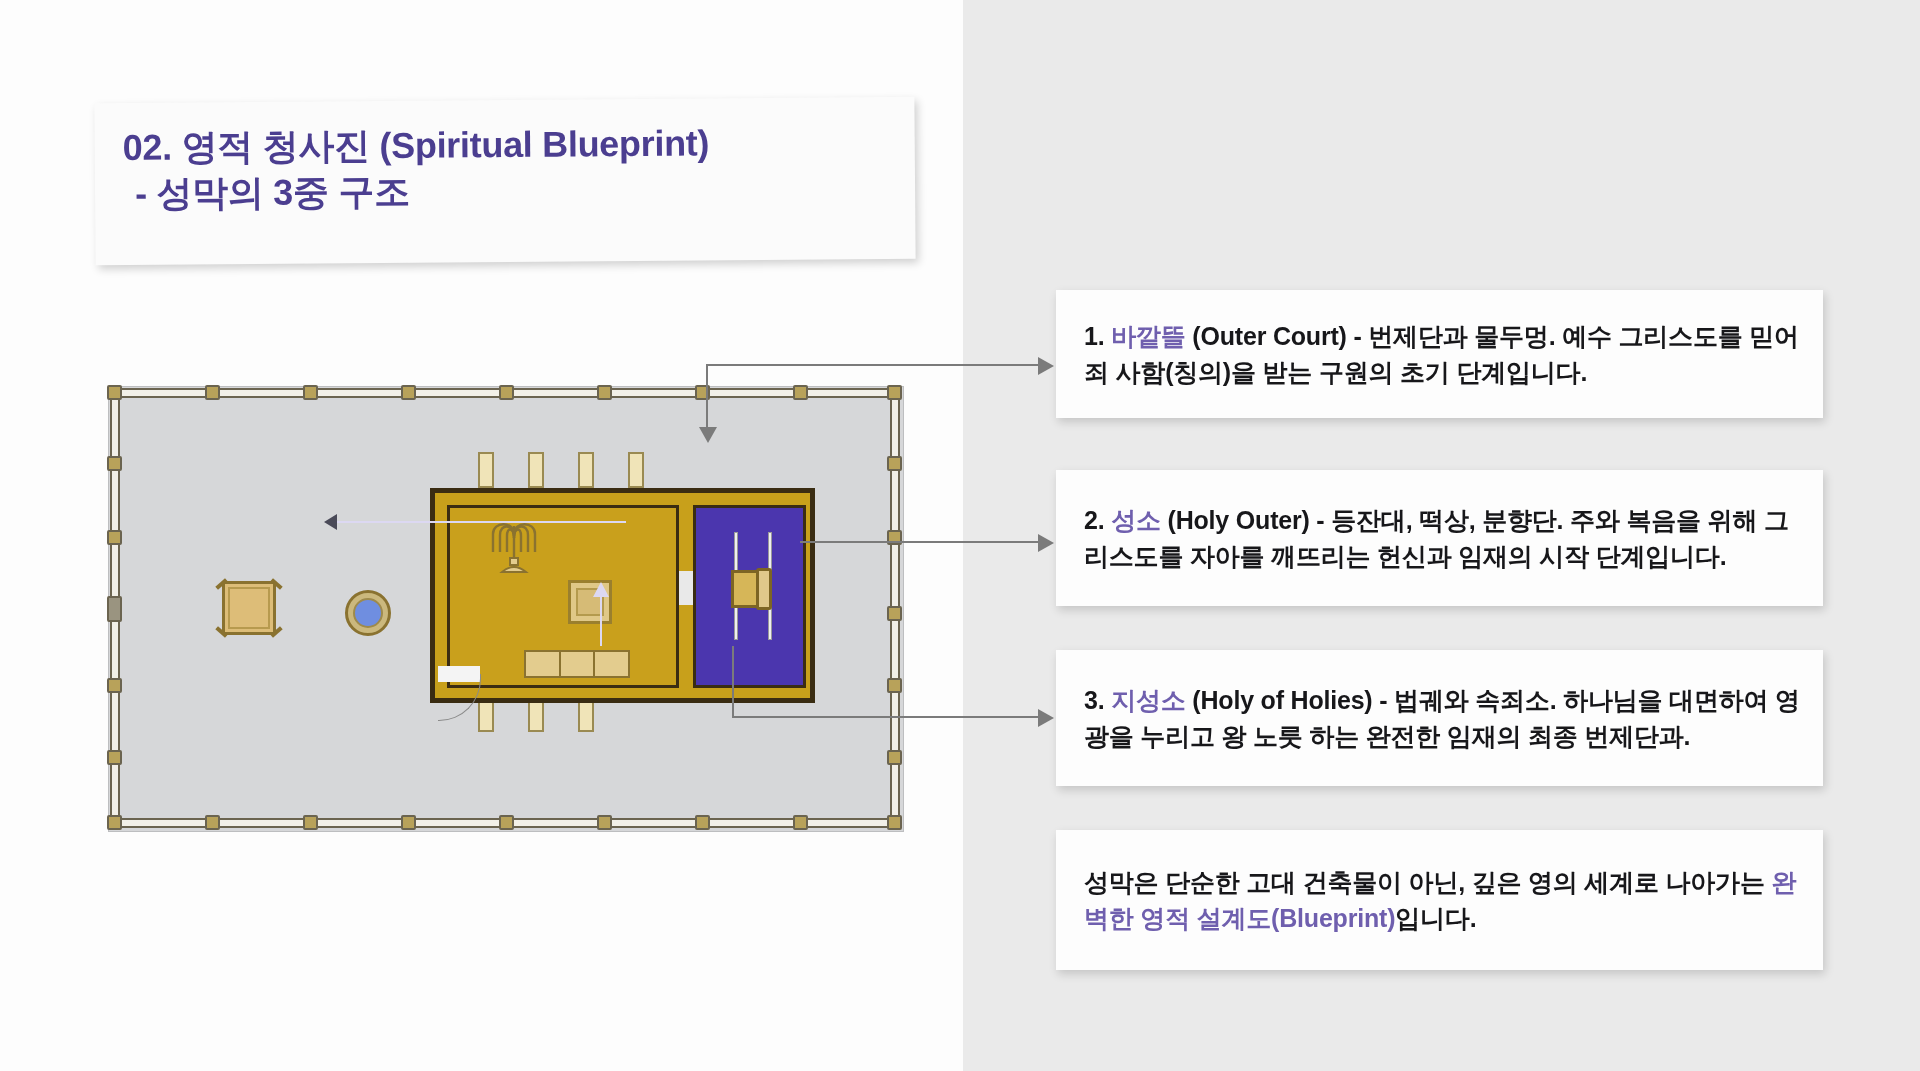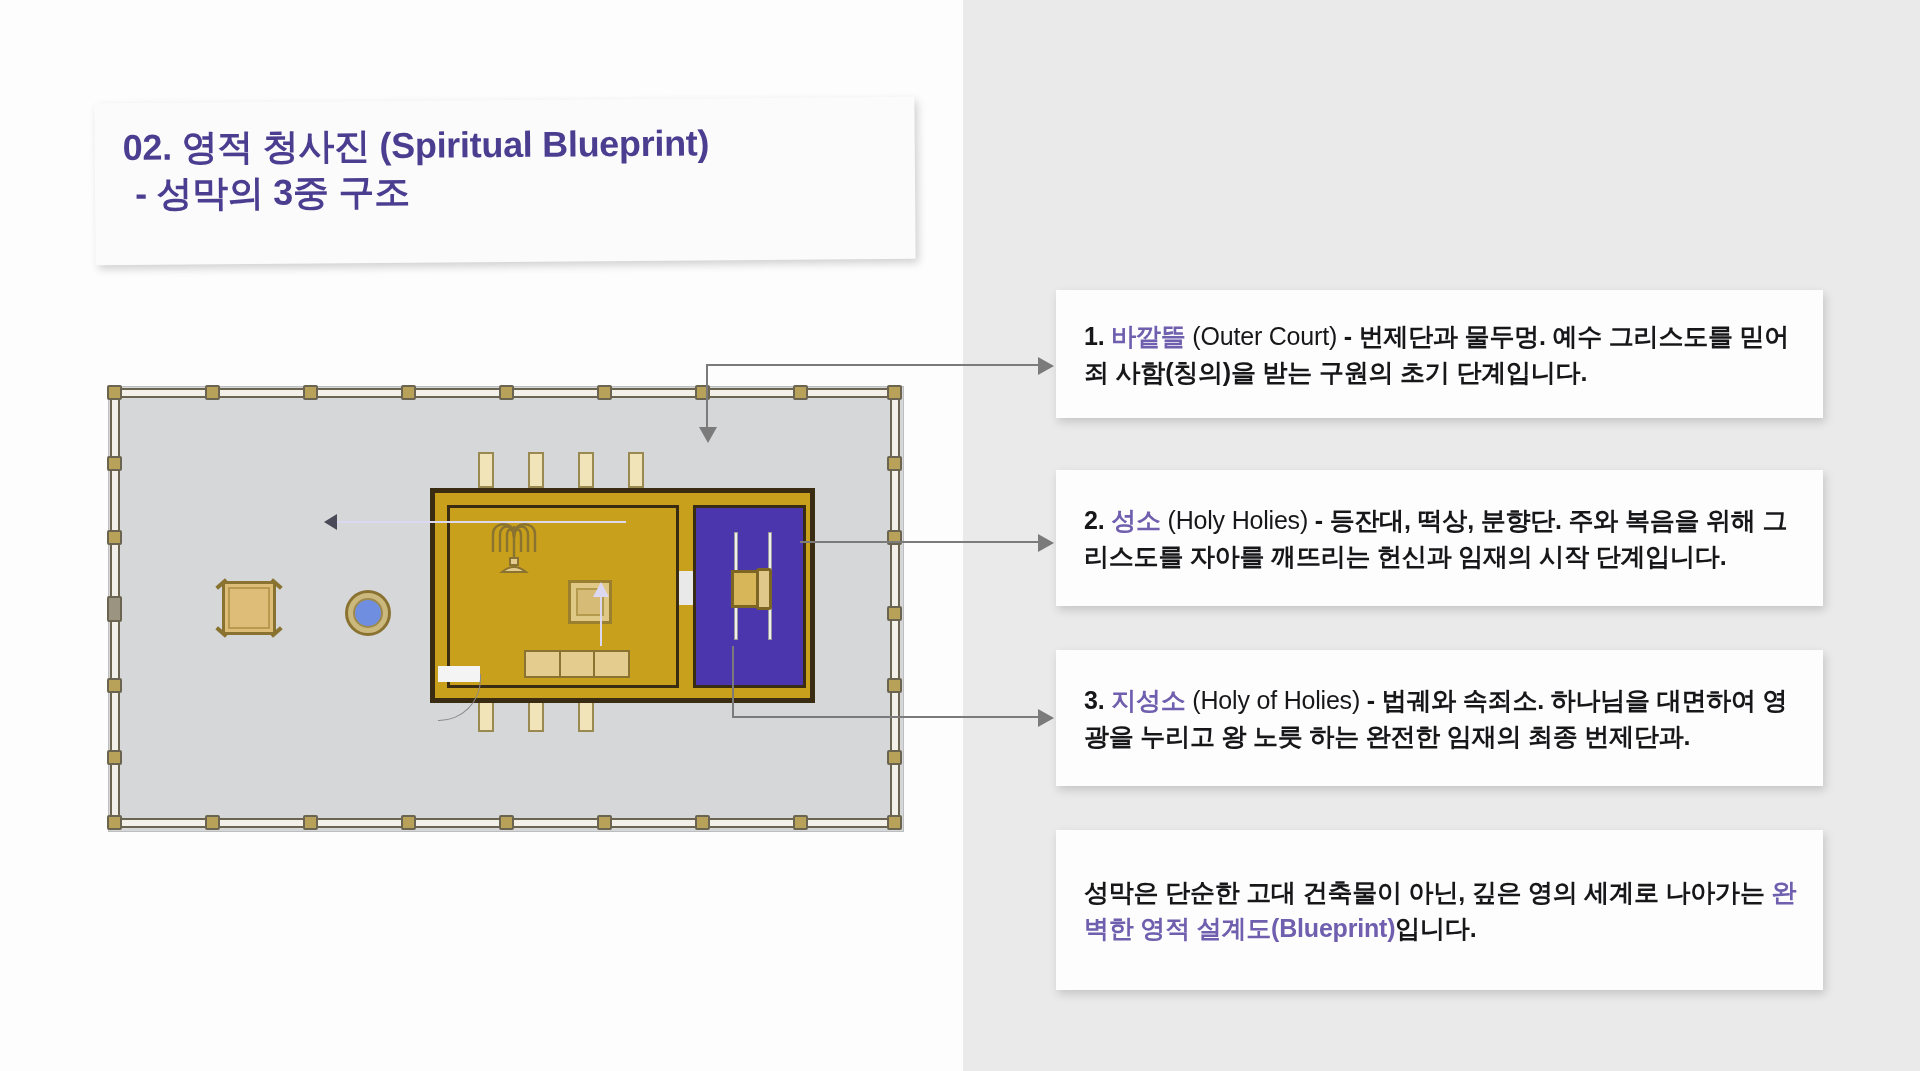--- a/index.html
+++ b/index.html
@@ -302,21 +302,21 @@
     position: absolute;
     left: 28px; right: 22px; top: 50%;
     transform: translateY(-50%);
     font-size: 25px;
     line-height: 1.45;
     color: #17171a;
     font-weight: bold;
     letter-spacing: -0.2px;
   }
   .hl { color: #6f5fae; }
-  .normal-w { font-weight: normal; }
+  .normal-w { font-weight: bold; }
 </style>
 </head>
 <body>
 
 <div id="slide">
 
   <div id="bg-left"></div>
   <div id="bg-right"></div>
 
   <div id="title-card">
@@ -462,33 +462,33 @@
       <span class="hl">바깥뜰</span>
       <span class="normal-w">(Outer Court)</span>
       <span>- 번제단과 물두멍. 예수 그리스도를 믿어 죄 사함(칭의)을 받는 구원의 초기 단계입니다.</span>
     </div>
   </div>
 
   <div class="card" style="left:1056px; top:470px; width:767px; height:136px;">
     <div class="card-text">
       <span>2.</span>
       <span class="hl">성소</span>
-      <span class="normal-w">(Holy Holies)</span>
+      <span class="normal-w">(Holy Outer)</span>
       <span>- 등잔대, 떡상, 분향단. 주와 복음을 위해 그리스도를 자아를 깨뜨리는 헌신과 임재의 시작 단계입니다.</span>
     </div>
   </div>
 
   <div class="card" style="left:1056px; top:650px; width:767px; height:136px;">
     <div class="card-text">
       <span>3.</span>
       <span class="hl">지성소</span>
       <span class="normal-w">(Holy of Holies)</span>
       <span>- 법궤와 속죄소. 하나님을 대면하여 영광을 누리고 왕 노릇 하는 완전한 임재의 최종 번제단과.</span>
     </div>
   </div>
 
-  <div class="card" style="left:1056px; top:830px; width:767px; height:160px;">
+  <div class="card" style="left:1056px; top:830px; width:767px; height:140px;">
     <div class="card-text">
       <span>성막은 단순한 고대 건축물이 아닌, 깊은 영의 세계로 나아가는 </span><span class="hl">완벽한 영적 설계도(Blueprint)</span><span>입니다.</span>
     </div>
   </div>
 
 </div>
 
 </body></html>

